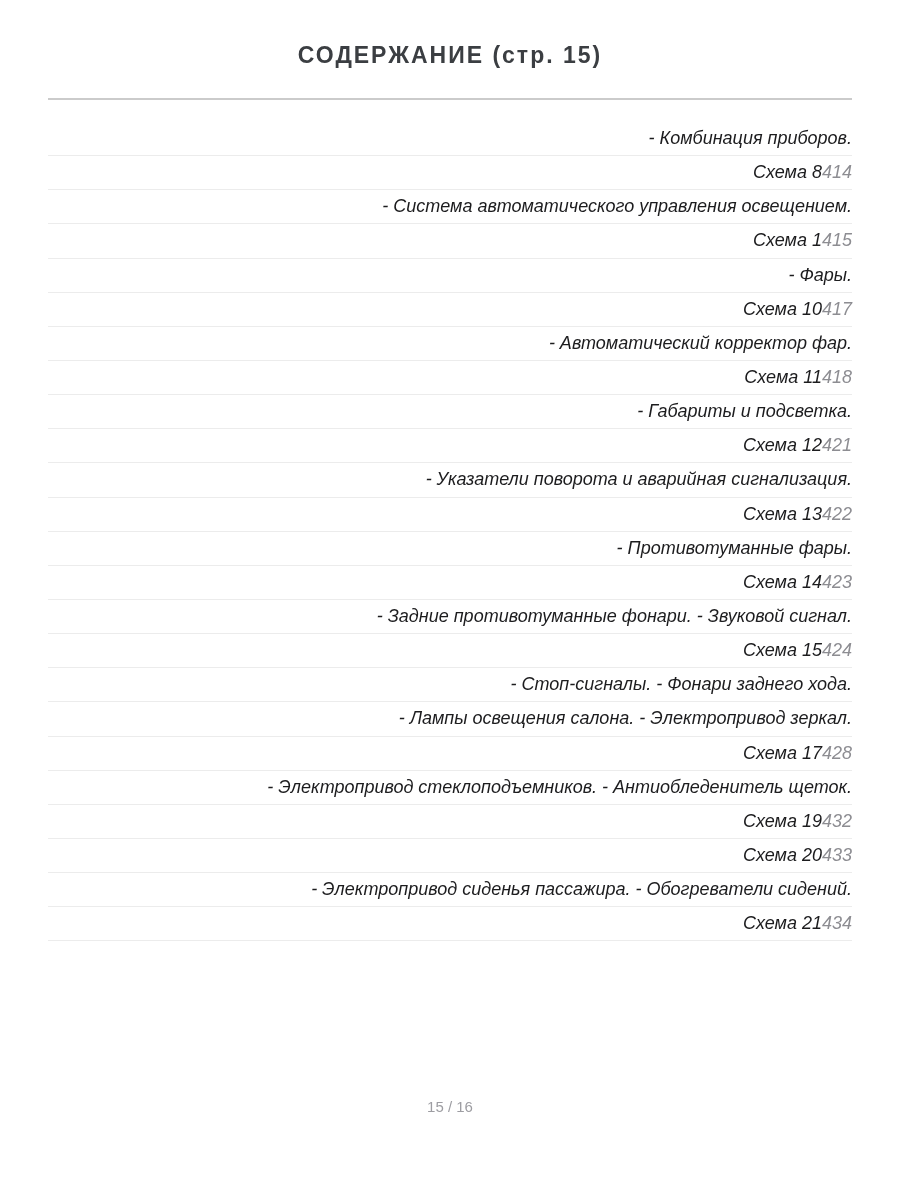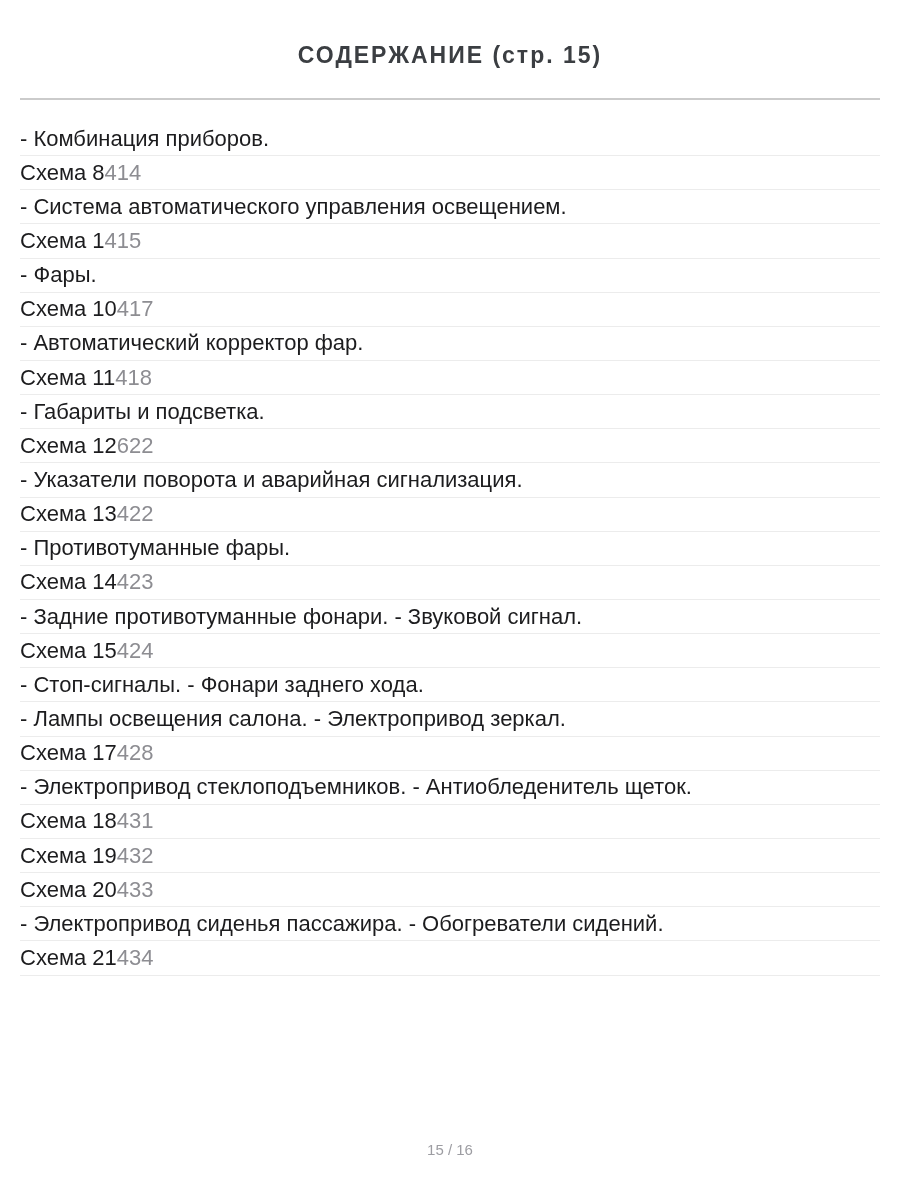--- a/index.html
+++ b/index.html
@@ -13,21 +13,21 @@
   }
   * { margin: 0; padding: 0; box-sizing: border-box; }
   html, body {
     width: 900px;
     height: 1200px;
     background: var(--bg);
     font-family: "Liberation Sans", sans-serif;
   }
   body { position: relative; overflow: hidden; }
   .page {
-    padding: 0 20px;
+    padding: 0 48px;
     height: 100%;
   }
   .title {
     padding-top: 41px;
     line-height: 28px;
     text-align: center;
     font-size: 23px;
     font-weight: 700;
     letter-spacing: 2px;
     color: var(--title-color);
@@ -36,38 +36,39 @@
     margin-top: 29px;
     height: 0;
     border-bottom: 2px solid var(--header-divider);
   }
   .toc {
     margin-top: 22px;
   }
   .row {
     height: 34.15px;
     display: flex;
-    justify-content: flex-start;
+    justify-content: flex-end;
     align-items: center;
     border-bottom: 1px solid var(--row-divider);
-    font-size: 22px;
+    font-size: 18px;
     color: var(--item-color);
+    font-style: italic;
   }
   .row .label {
     white-space: nowrap;
   }
   .row .pagenum {
     color: var(--pagenum-color);
     white-space: nowrap;
   }
   .footer {
     position: absolute;
     left: 0;
     right: 0;
-    top: 1141px;
+    top: 1098px;
     text-align: center;
     font-size: 15px;
     color: var(--footer-color);
   }
 </style>
 </head>
 <body>
 
 <div class="page">
   <h1 class="title">СОДЕРЖАНИЕ (стр. 15)</h1>
@@ -115,21 +116,21 @@
     <span class="pagenum">418</span>
   </div>
 
   <div class="row">
     <span class="label">- Габариты и подсветка.</span>
     <span class="pagenum"></span>
   </div>
 
   <div class="row">
     <span class="label">Схема 12</span>
-    <span class="pagenum">622</span>
+    <span class="pagenum">421</span>
   </div>
 
   <div class="row">
     <span class="label">- Указатели поворота и аварийная сигнализация.</span>
     <span class="pagenum"></span>
   </div>
 
   <div class="row">
     <span class="label">Схема 13</span>
     <span class="pagenum">422</span>
@@ -169,24 +170,20 @@
   <div class="row">
     <span class="label">Схема 17</span>
     <span class="pagenum">428</span>
   </div>
 
   <div class="row">
     <span class="label">- Электропривод стеклоподъемников. - Антиобледенитель щеток.</span>
     <span class="pagenum"></span>
   </div>
 
-  <div class="row">
-    <span class="label">Схема 18</span>
-    <span class="pagenum">431</span>
-  </div>
 
 
   <div class="row">
     <span class="label">Схема 19</span>
     <span class="pagenum">432</span>
   </div>
 
 
   <div class="row">
     <span class="label">Схема 20</span>

